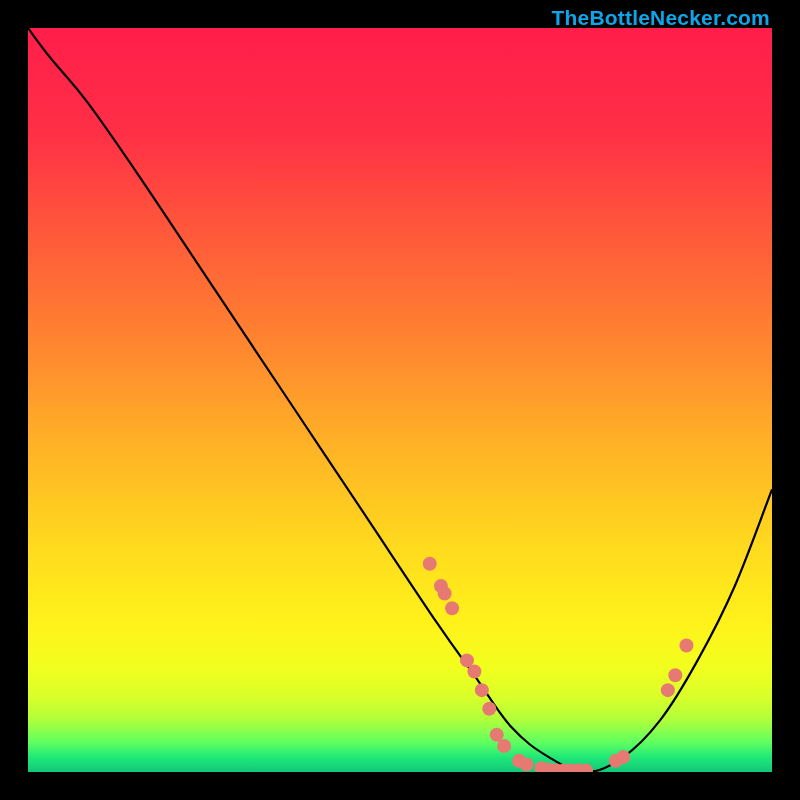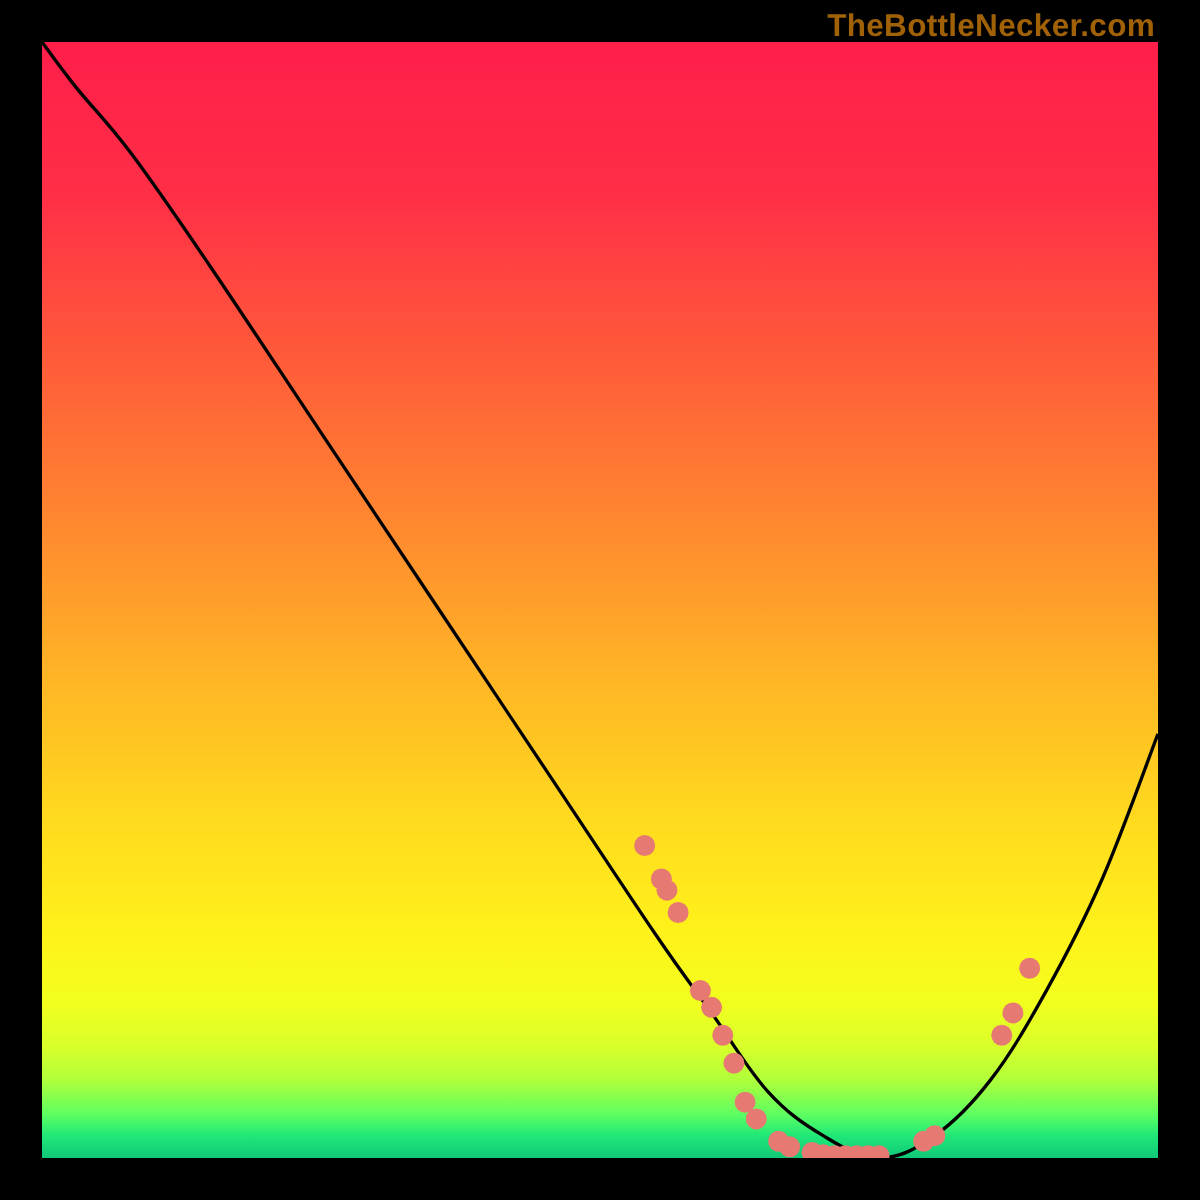--- a/index.html
+++ b/index.html
@@ -24,21 +24,21 @@
     width: 744px;
     height: 744px;
   }
   .watermark {
     position: absolute;
     top: 6px;
     right: 30px;
     font-family: Arial, Helvetica, sans-serif;
     font-size: 21px;
     font-weight: bold;
-    color: #a16207;
+    color: #0ea5e9;
     letter-spacing: 0.2px;
     z-index: 5;
   }
   svg {
     display: block;
   }
 </style>
 </head>
 <body>
 

